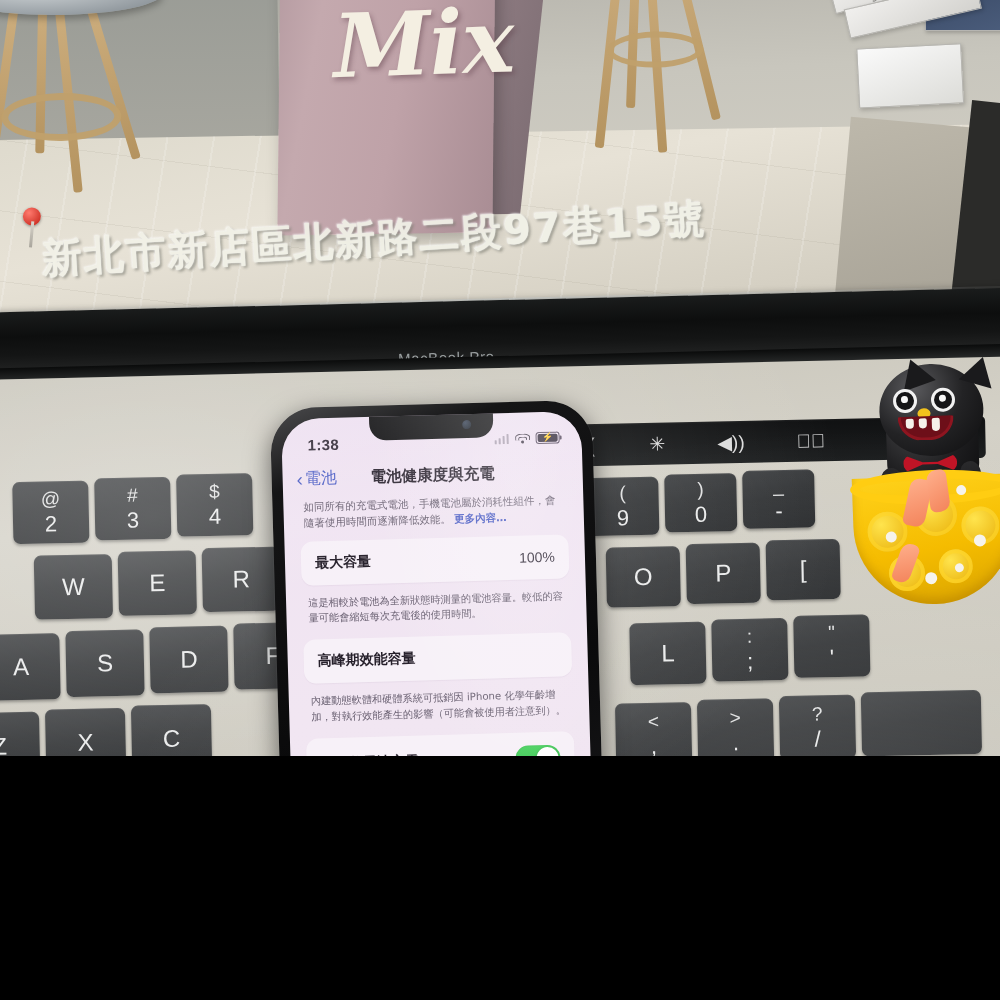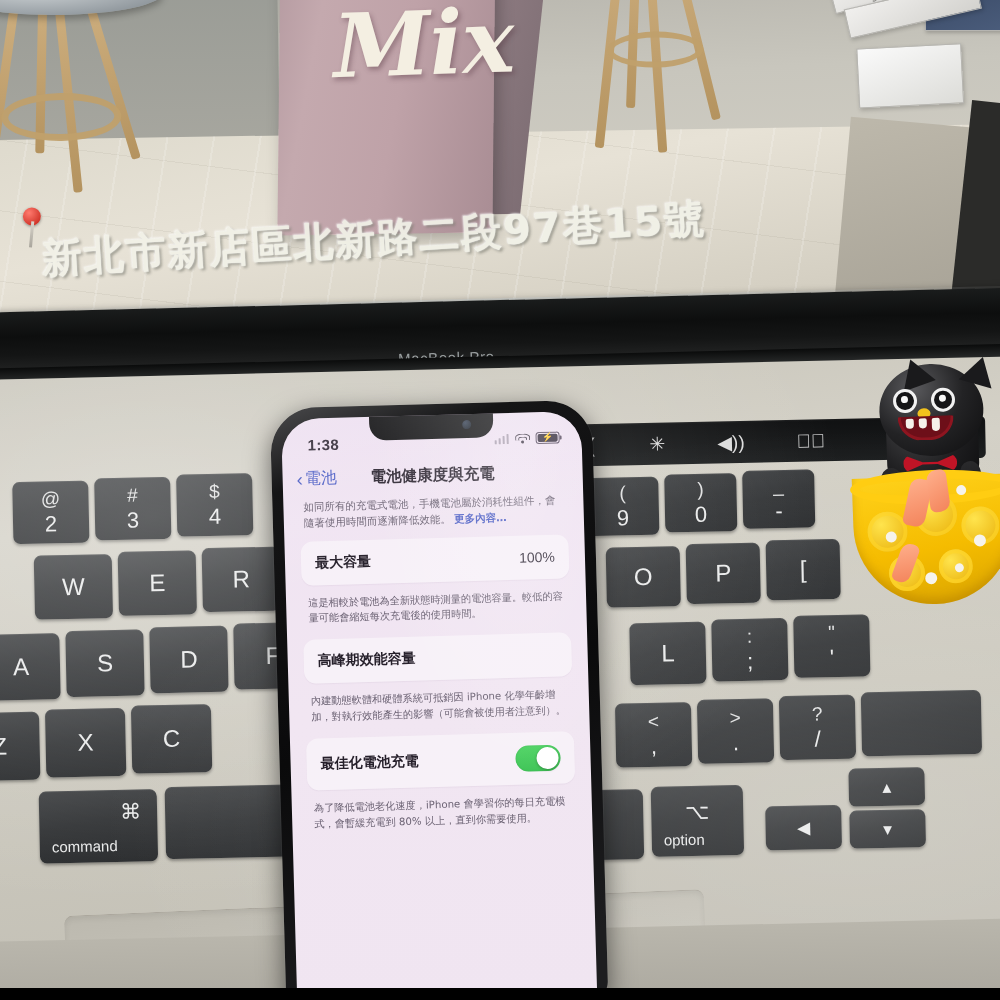--- a/index.html
+++ b/index.html
@@ -1,19 +1,19 @@
 <!DOCTYPE html>
 <html><head>
 <meta charset="utf-8">
 <style>
   * { margin:0; padding:0; box-sizing:border-box; }
   html,body { width:1000px; height:1000px; overflow:hidden; background:#000; }
   body { font-family:"Liberation Sans", sans-serif; }
 
-  #scene { position:relative; width:1000px; height:988px; overflow:hidden; }
+  #scene { position:relative; width:1000px; height:756px; overflow:hidden; }
 
   
   .laptop-screen {
     position:absolute; left:0; top:0; width:1000px; height:318px;
     overflow:hidden; background:#8c8f8b;
   }
   .ls-inner {
     position:absolute; left:-20px; top:-18px; width:1045px; height:352px;
     transform:rotate(-0.9deg); transform-origin:center center;
     background:linear-gradient(178deg,#b6b4ac 0%,#c8c6bd 30%,#cfccc2 60%,#b9b6ad 100%);

